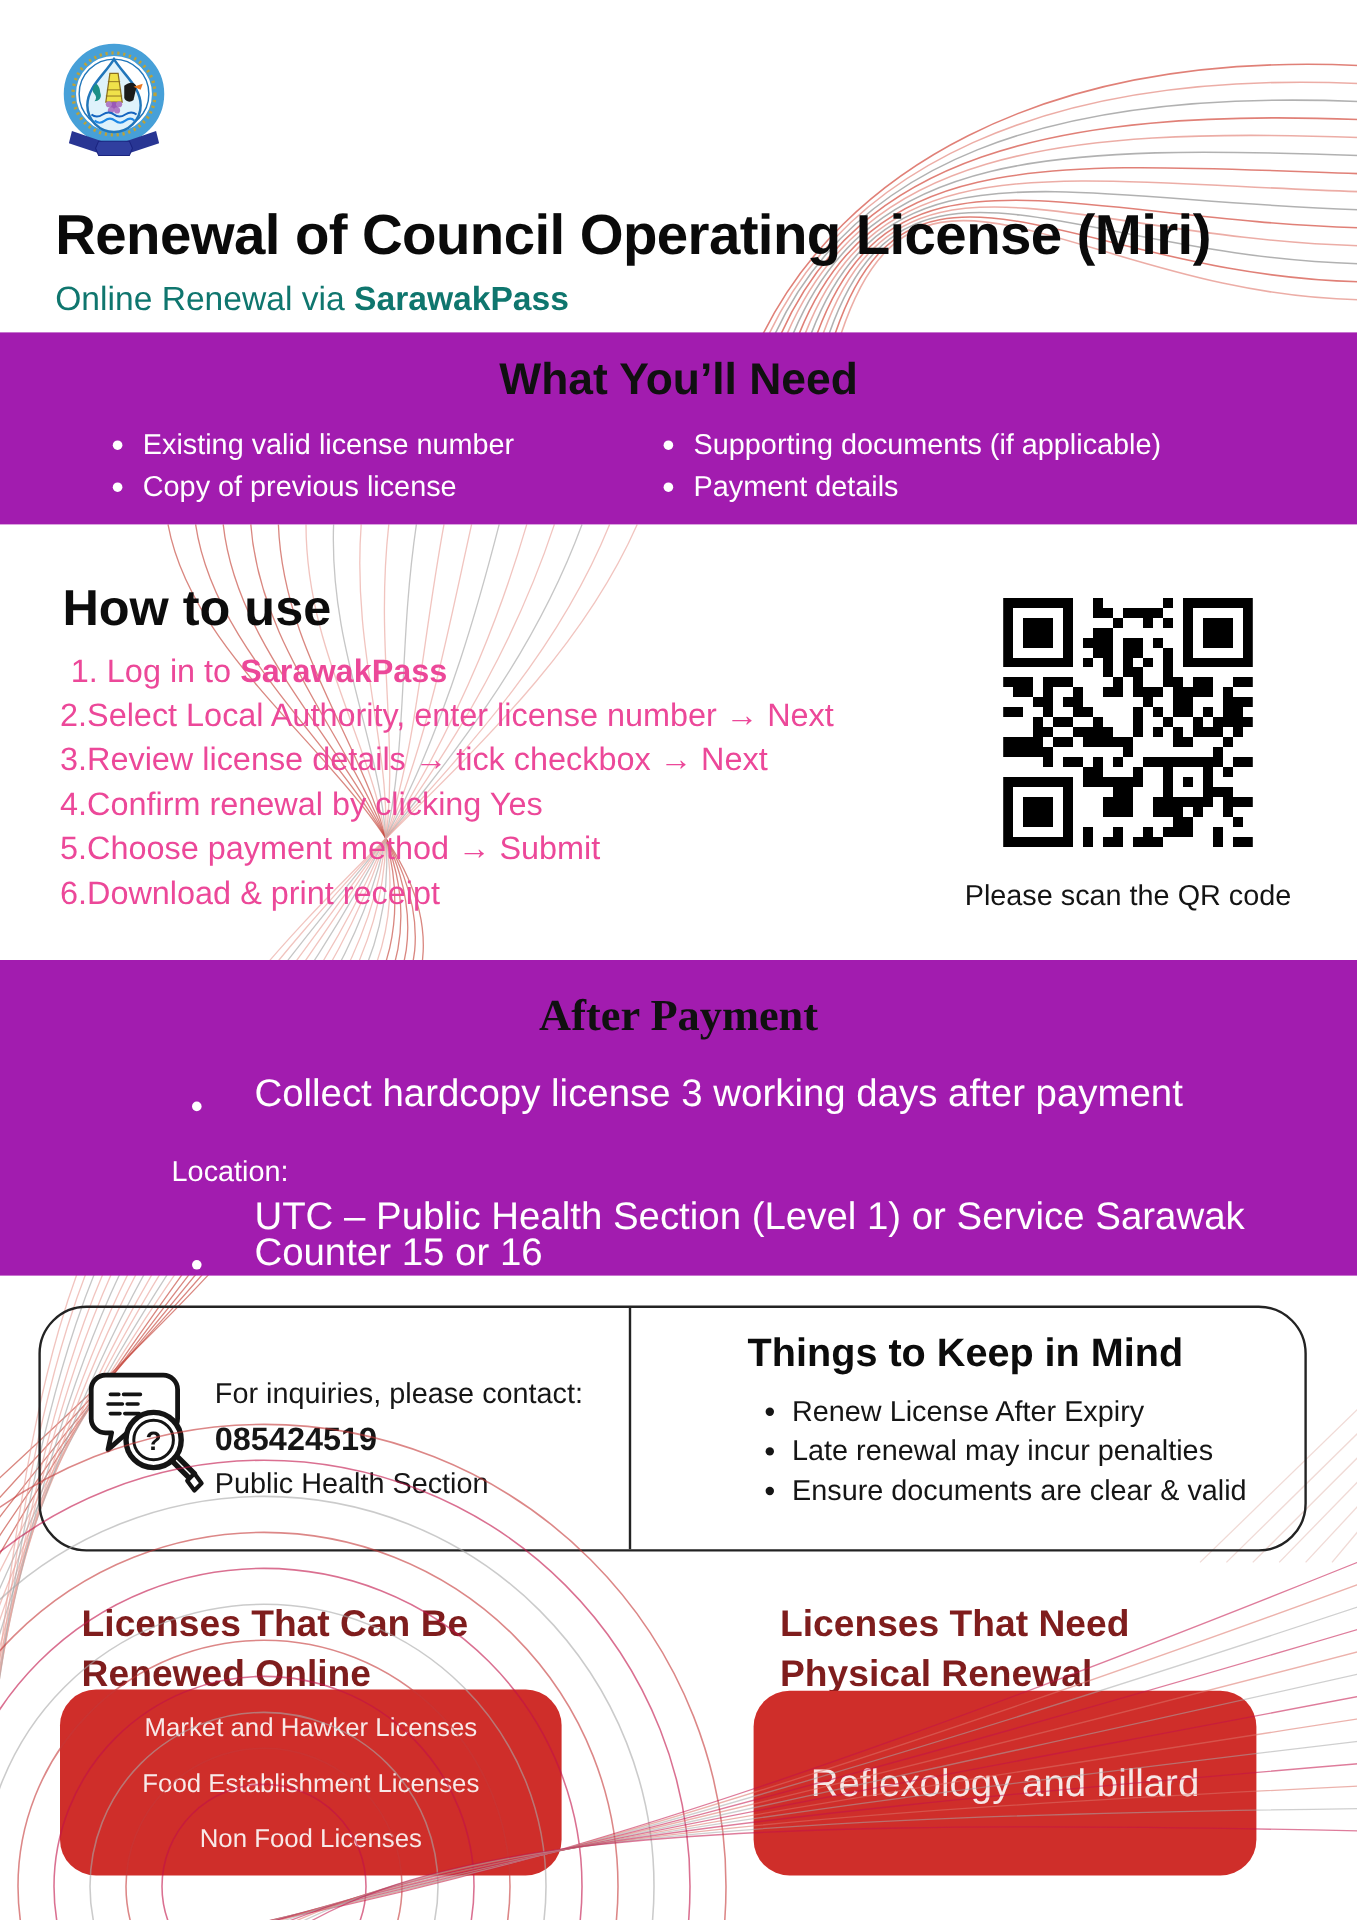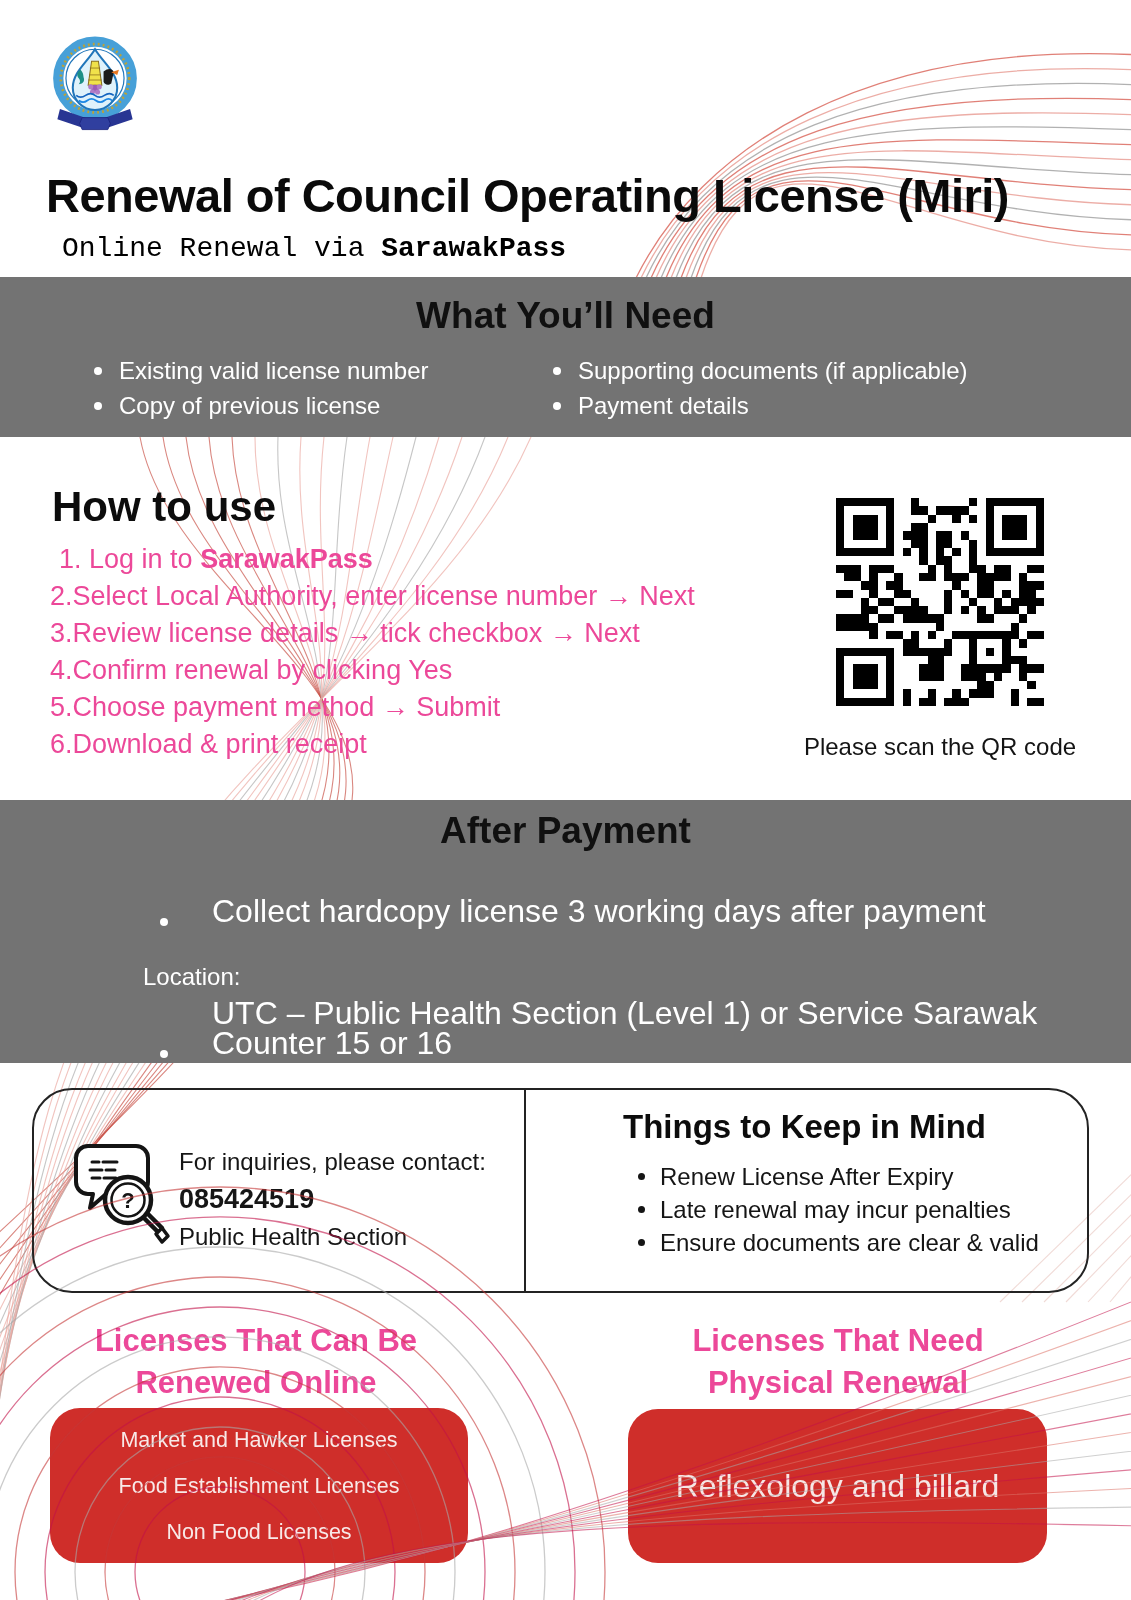--- a/index.html
+++ b/index.html
@@ -8,25 +8,25 @@
   .poster svg.decor{position:absolute;left:0;top:0;width:1131px;height:1600px;pointer-events:none;}
   #decor-bg{z-index:0;}
   #decor-fg{z-index:2;}
   .layer{position:absolute;z-index:1;}
 
   
   .logo{left:48px;top:30px;width:94px;height:112px;}
   .title-block{left:46px;top:172px;width:1060px;}
   .title-block h1{margin:0;font-size:47px;line-height:1.0;font-weight:800;letter-spacing:-0.5px;
                   color:#0a0a0a;white-space:nowrap;}
-  .subtitle{margin:14px 0 0 16px;font-size:28px;color:#000000;font-family:Liberation Mono, monospace;}
+  .subtitle{margin:14px 0 0 0;font-size:28px;color:#0f766e;}
   .subtitle strong{font-weight:800;}
 
   
-  .band{left:0;width:1131px;background:#737373;}
+  .band{left:0;width:1131px;background:#a21caf;}
   .band h2{margin:0;text-align:center;font-weight:800;color:#101010;font-size:37px;line-height:42px;}
   .band1{top:277px;height:160px;padding-top:18px;box-sizing:border-box;}
   .cols{position:relative;margin-top:16px;height:80px;}
   .wlist{position:absolute;top:0;margin:0;padding:0;list-style:none;}
   .wlist.c1{left:94px;}
   .wlist.c2{left:553px;}
   .witem{display:flex;align-items:flex-start;color:#fff;font-size:24px;line-height:35px;}
   .wdot{flex:0 0 8px;width:8px;height:8px;border-radius:50%;background:#fff;margin:14px 17px 0 0;}
 
   
@@ -39,43 +39,43 @@
   .steps strong{font-weight:800;}
 
   
   .qr-block{left:800px;top:498px;width:280px;display:flex;flex-direction:column;align-items:center;}
   .qr-block svg{width:208px;height:208px;display:block;}
   .qr-block figcaption{margin-top:27px;font-size:24px;color:#141414;}
   figure{margin:0;}
 
   
   .band2{top:800px;height:263px;}
-  .band2 h2{padding-top:10px;}
+  .band2 h2{padding-top:26px;font-family:Liberation Serif, serif;}
   .b2row{position:absolute;display:flex;align-items:flex-end;color:#fff;font-size:32px;line-height:30px;gap:27px;}
   .b2-b1{left:160px;top:96px;}
   .b2-loc{position:absolute;left:143px;top:163px;color:#fff;font-size:24px;}
   .b2-b2{left:160px;top:198px;}
   .b2row .wdot{margin-top:11px;}
 
   
   .contact-box{left:32px;top:1088px;width:1057px;height:205px;border:2px solid #232323;
                border-radius:40px;background:transparent;box-sizing:border-box;}
   .divider{position:absolute;left:490px;top:0;bottom:0;width:2px;background:#232323;}
   .contact-icon{position:absolute;left:38px;top:48px;width:106px;height:112px;}
   .contact-text{position:absolute;left:145px;top:58px;font-size:24px;color:#161616;}
   .contact-text .phone{font-size:27px;font-weight:800;margin:8px 0;}
   .things{position:absolute;left:492px;right:4px;top:18px;}
   .things h3{margin:0 0 14px 0;text-align:center;font-size:33px;font-weight:800;color:#0c0c0c;}
   .things ul{margin:0 0 0 112px;padding:0;list-style:none;}
   .things li{display:flex;align-items:flex-start;font-size:24px;line-height:33px;color:#151515;}
   .bdot{flex:0 0 7px;width:7px;height:7px;border-radius:50%;background:#151515;margin:13px 15px 0 0;}
 
   
-  .bheading{position:absolute;z-index:1;width:400px;margin:0;text-align:center;
-            font-size:31px;line-height:42px;font-weight:800;color:#ec4899;}
+  .bheading{position:absolute;z-index:1;width:400px;margin:12px;text-align:left;
+            font-size:31px;line-height:42px;font-weight:800;color:#7f1d1d;}
   .bh-left{left:56px;top:1320px;}
   .bh-right{left:638px;top:1320px;}
   .redcard{position:absolute;z-index:1;background:#cf2e2a;border-radius:30px;color:#f8e9e8;
            display:flex;flex-direction:column;justify-content:center;align-items:center;text-align:center;}
   .card-online{left:50px;top:1408px;width:418px;height:155px;font-size:21.5px;line-height:30px;gap:16px;}
   .card-physical{left:628px;top:1409px;width:419px;height:154px;font-size:32px;color:#f6e7e6;}
 </style>
 </head>
 <body>
 

